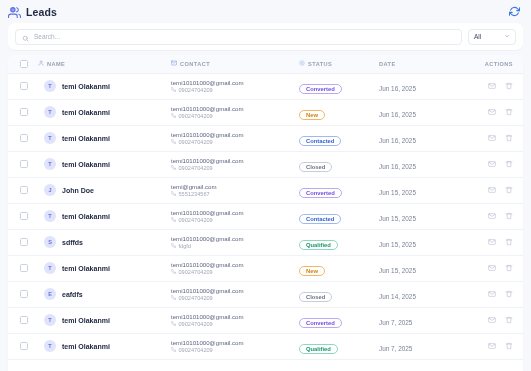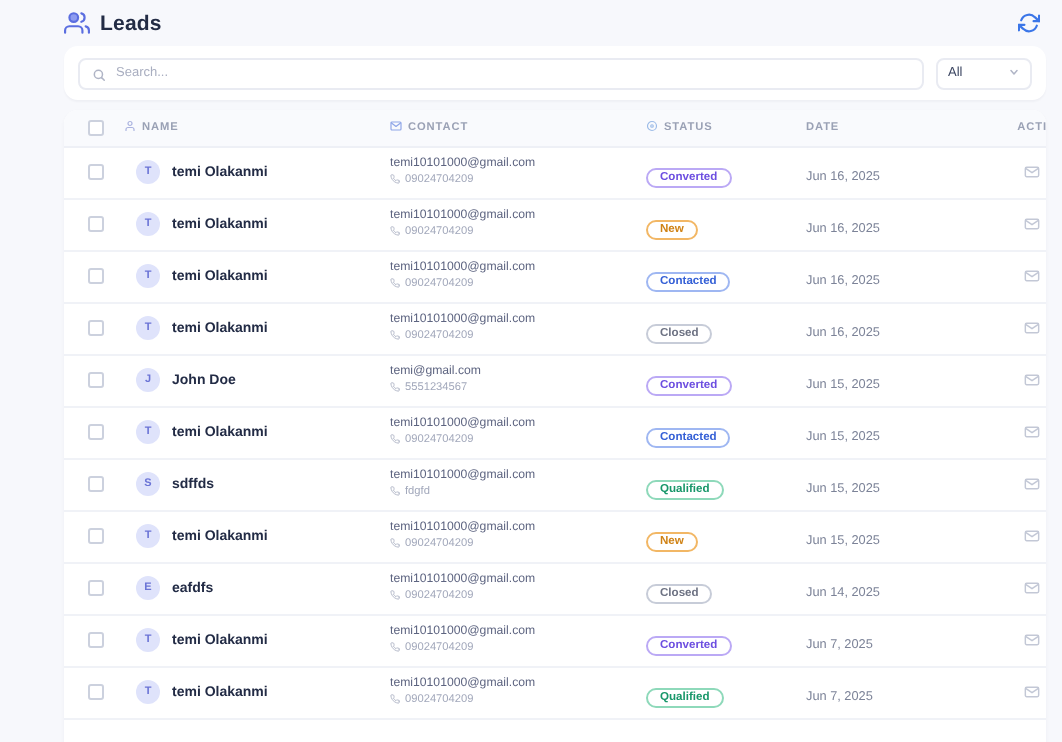--- a/index.html
+++ b/index.html
@@ -2,21 +2,21 @@
 <html><head>
 <meta charset="utf-8">
 <style>
   * { box-sizing: border-box; margin: 0; padding: 0; }
   html, body {
     width: 531px; height: 371px;
     background: #f6f7fb;
     font-family: "Liberation Sans", sans-serif;
     overflow: hidden;
   }
-  .page { width: 531px; height: 371px; position: relative; background: #f7f8fc; padding-left: 24px; }
+  .page { width: 531px; height: 371px; position: relative; background: #f7f8fc; }
 
   
   .topbar {
     height: 23px;
     display: flex; align-items: center;
     padding: 0 10px 0 8px;
     background: #f7f8fc;
   }
   .topbar .leads-icon { width: 13px; height: 13px; display: inline-block; margin-right: 5px; flex: none; }
   .topbar .title {

